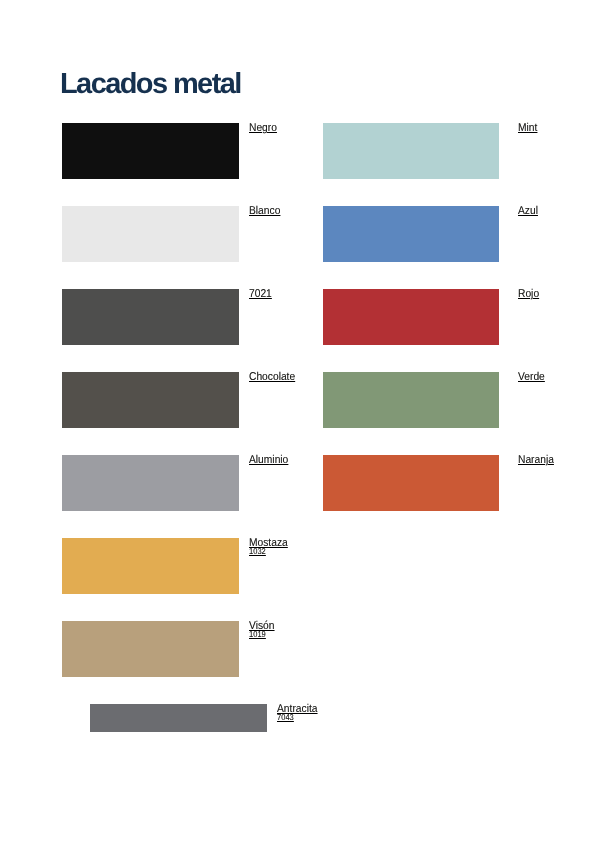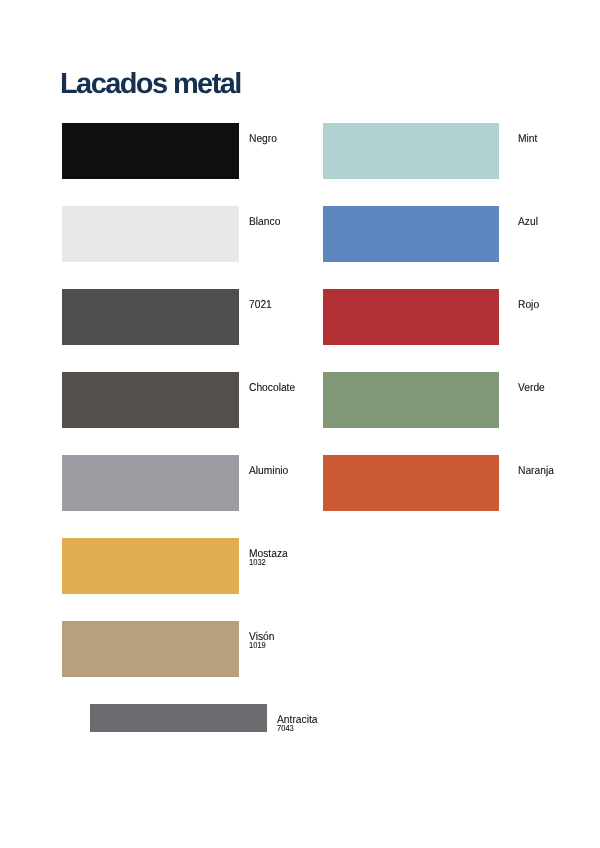--- a/index.html
+++ b/index.html
@@ -74,22 +74,23 @@
   .swatch-chip {
     position: absolute;
     left: 0;
     top: 0;
     width: 100%;
     height: 56px;
   }
   .swatch-caption {
     position: absolute;
     left: 186.9px;
-    top: 12px;
+    top: 1.0px;
     white-space: nowrap;
+    text-decoration: underline;
   }
   .swatch-column.right .swatch-caption { left: 186.4px; padding-left: 9px; }
 
   .swatch-name {
     text-shadow: 0 0 0.5px rgba(29,29,27,0.4);
     display: block;
     font-size: 11.4px;
     color: #1d1d1b;
     line-height: 8.6px;
     transform: scaleX(0.9) translateZ(0);

